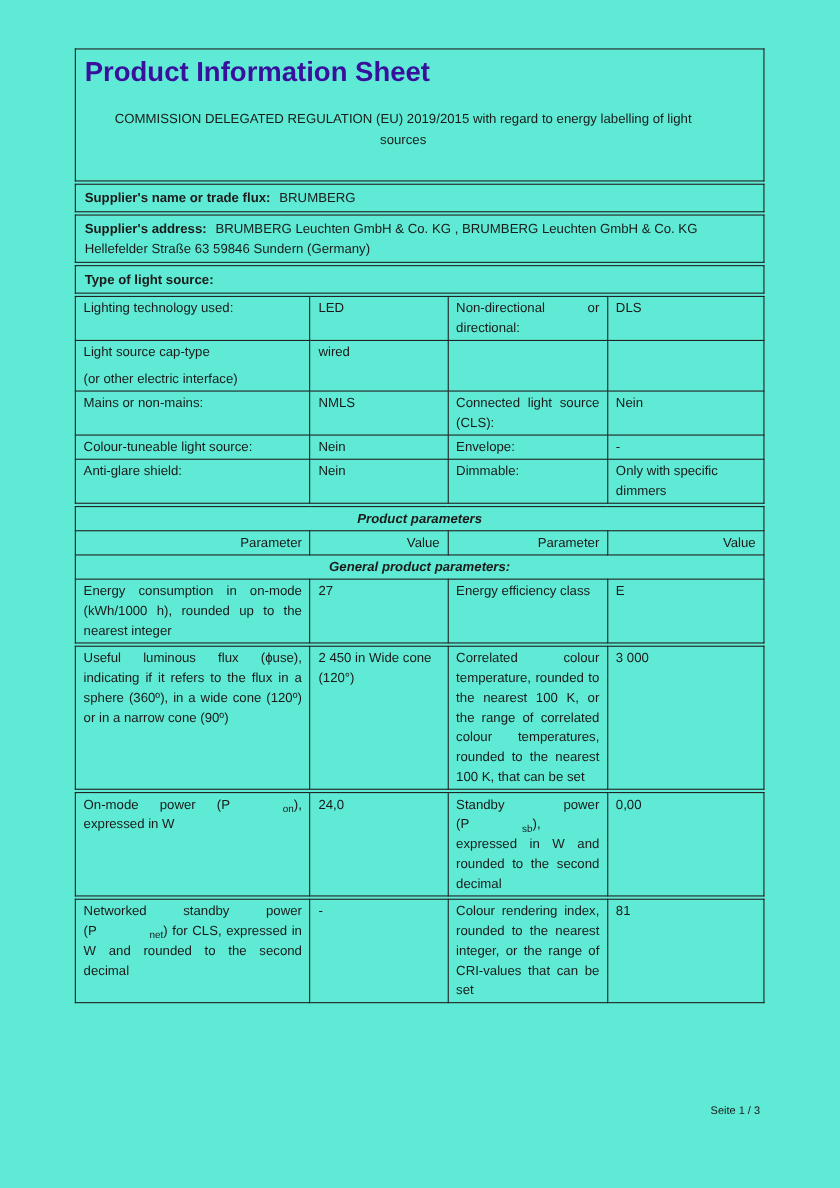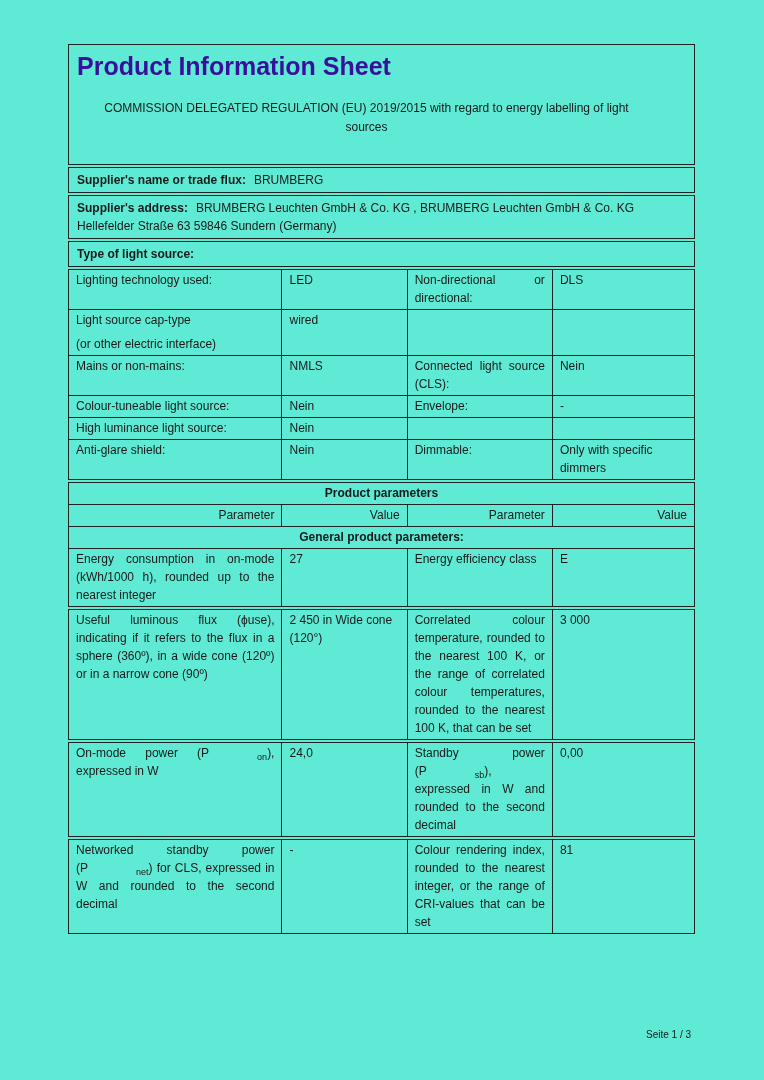--- a/index.html
+++ b/index.html
@@ -56,37 +56,36 @@
   }
   
   .lbl { font-weight: bold; }
   .val { margin-left: 8px; }
   
   table.grid td {
     padding: 1px 7px 2px 7px;
   }
   td.p { text-align: justify; }
   td.v { text-align: left; }
-  td.hdrc { text-align: center; font-weight: bold; }
+  td.hdrc { text-align: center; font-weight: bold; font-style: italic; }
   td.colhdr { text-align: right; }
   .para2 { margin-top: 6px; }
   sub.unit {
     font-size: 9px;
     line-height: 0;
     padding-left: 48px;
   }
   .footer {
     position: absolute;
     left: 68px;
     top: 1005px;
     width: 623px;
     text-align: right;
     font-size: 10px;
     color: #1a1a1a;
-    margin-top: 24px;
   }
 </style>
 </head>
 <body>
 
 <div class="page">
   <div class="content">
 
     <table class="blk">
       <tbody>
@@ -159,26 +158,20 @@
           <td class="p">Connected light source (CLS):</td>
           <td class="v">Nein</td>
         </tr>
         <tr>
           <td class="p">Colour-tuneable light source:</td>
           <td class="v">Nein</td>
           <td class="p">Envelope:</td>
           <td class="v">-</td>
         </tr>
         <tr>
-          <td class="p">High luminance light source:</td>
-          <td class="v">Nein</td>
-          <td class="p"></td>
-          <td class="v"></td>
-        </tr>
-        <tr>
           <td class="p">Anti-glare shield:</td>
           <td class="v">Nein</td>
           <td class="p">Dimmable:</td>
           <td class="v">Only with specific dimmers</td>
         </tr>
       </tbody>
     </table>
 
     <table class="blk grid">
       <colgroup>

